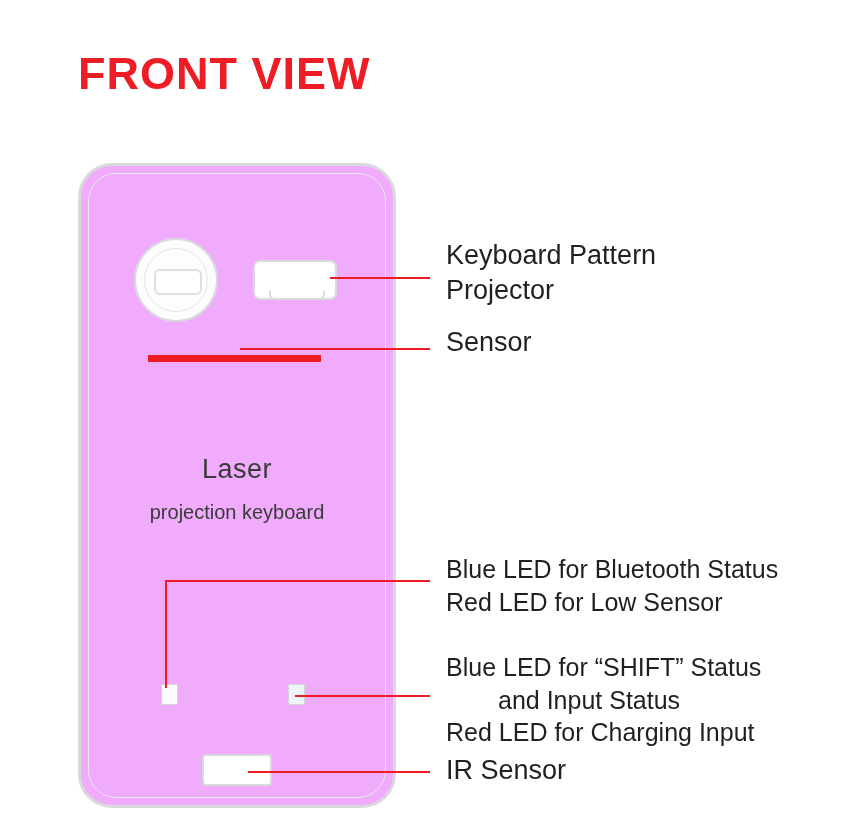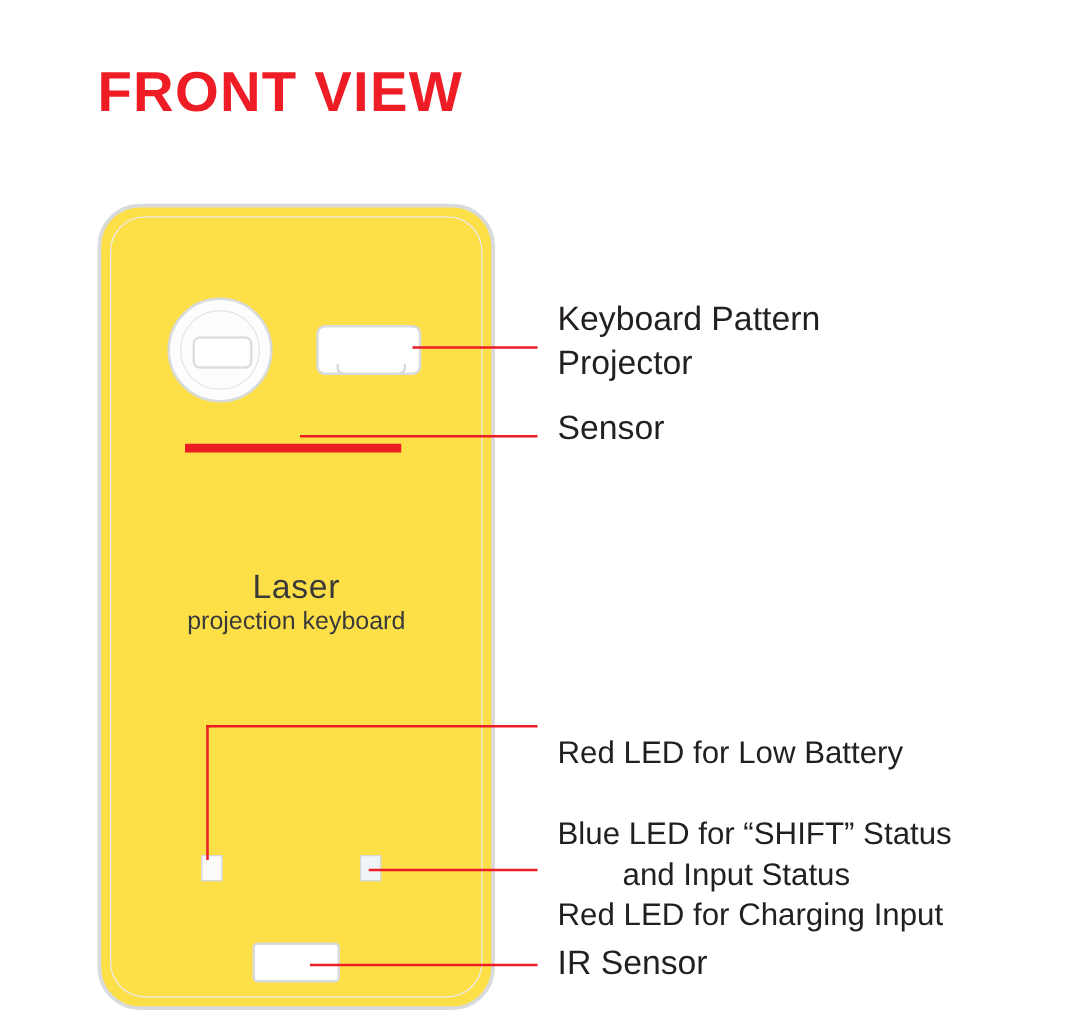--- a/index.html
+++ b/index.html
@@ -38,21 +38,21 @@
 
   
   .device {
     position: absolute;
     left: 78px;
     top: 163px;
     width: 318px;
     height: 645px;
     border: 3px solid #d8dadc;
     border-radius: 34px;
-    background: #fde047;
+    background: #f0abfc;
     box-sizing: border-box;
   }
   .device-inner {
     position: absolute;
     left: 7px;
     top: 7px;
     right: 7px;
     bottom: 7px;
     border: 1px solid #e9eaec;
     border-radius: 28px;
@@ -139,21 +139,21 @@
     text-align: center;
   }
   .brand-main {
     font-size: 27px;
     color: #3a3a3a;
     letter-spacing: 0.5px;
   }
   .brand-sub {
     font-size: 20px;
     color: #3a3a3a;
-    margin-top: 1px;
+    margin-top: 16px;
   }
 
   
   .led {
     position: absolute;
     width: 17px;
     height: 21px;
     border: 1px solid #d3d5d7;
     background: #fbfbfc;
     box-sizing: border-box;
@@ -243,22 +243,22 @@
   <div class="label" style="left:446px; top:325px;">
     <span>Sensor</span>
   </div>
 
   <div class="label" style="left:446px; top:238px;">
     <span>Keyboard Pattern</span><br>
     <span>Projector</span>
   </div>
 
   <div class="label label-sm" style="left:446px; top:553px;">
-    <br>
-    <span>Red LED for Low Battery</span>
+    <span>Blue LED for Bluetooth Status</span><br>
+    <span>Red LED for Low Sensor</span>
   </div>
 
   <div class="label label-sm" style="left:446px; top:651px;">
     <span>Blue LED for “SHIFT” Status</span>
     <span class="ind">and Input Status</span>
     <span>Red LED for Charging Input</span>
   </div>
 
   <div class="label" style="left:446px; top:753px;">
     <span>IR Sensor</span>

